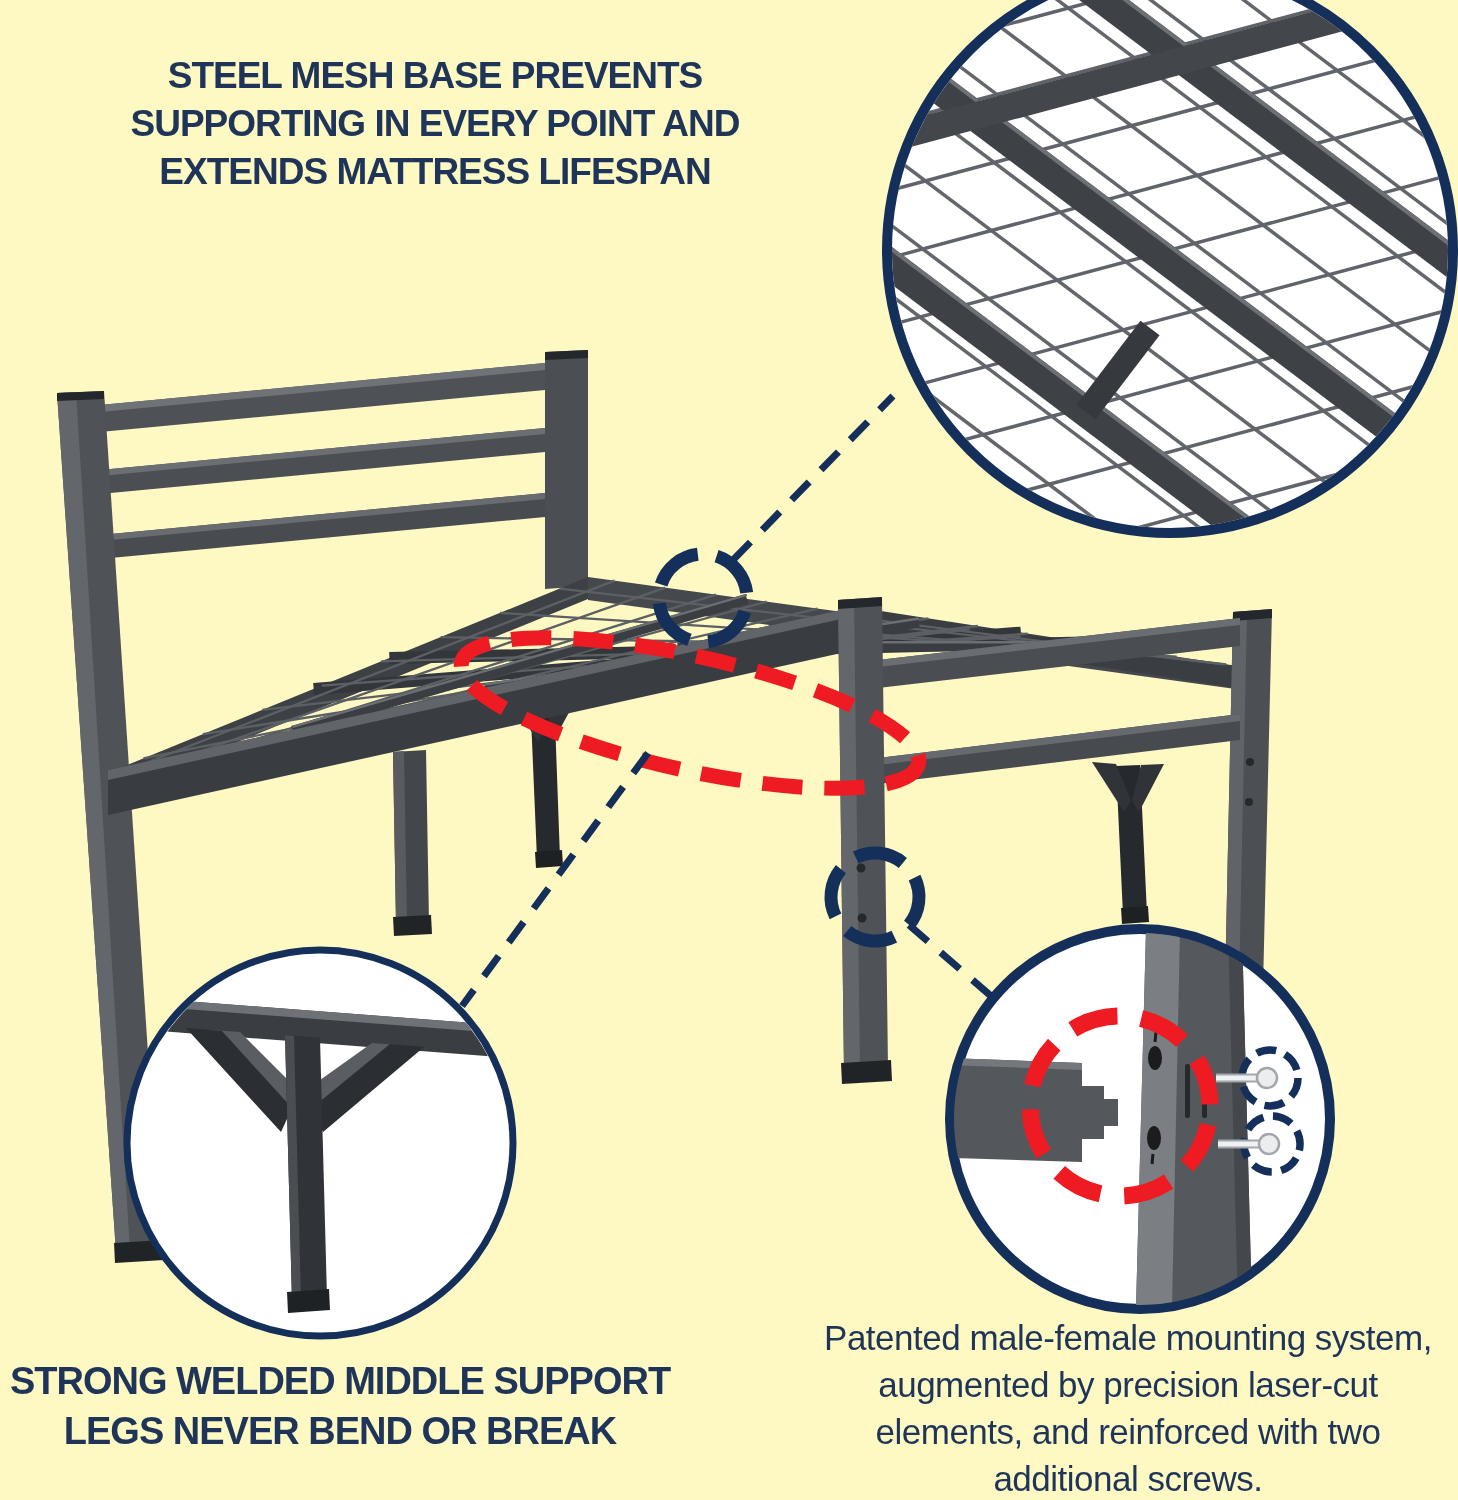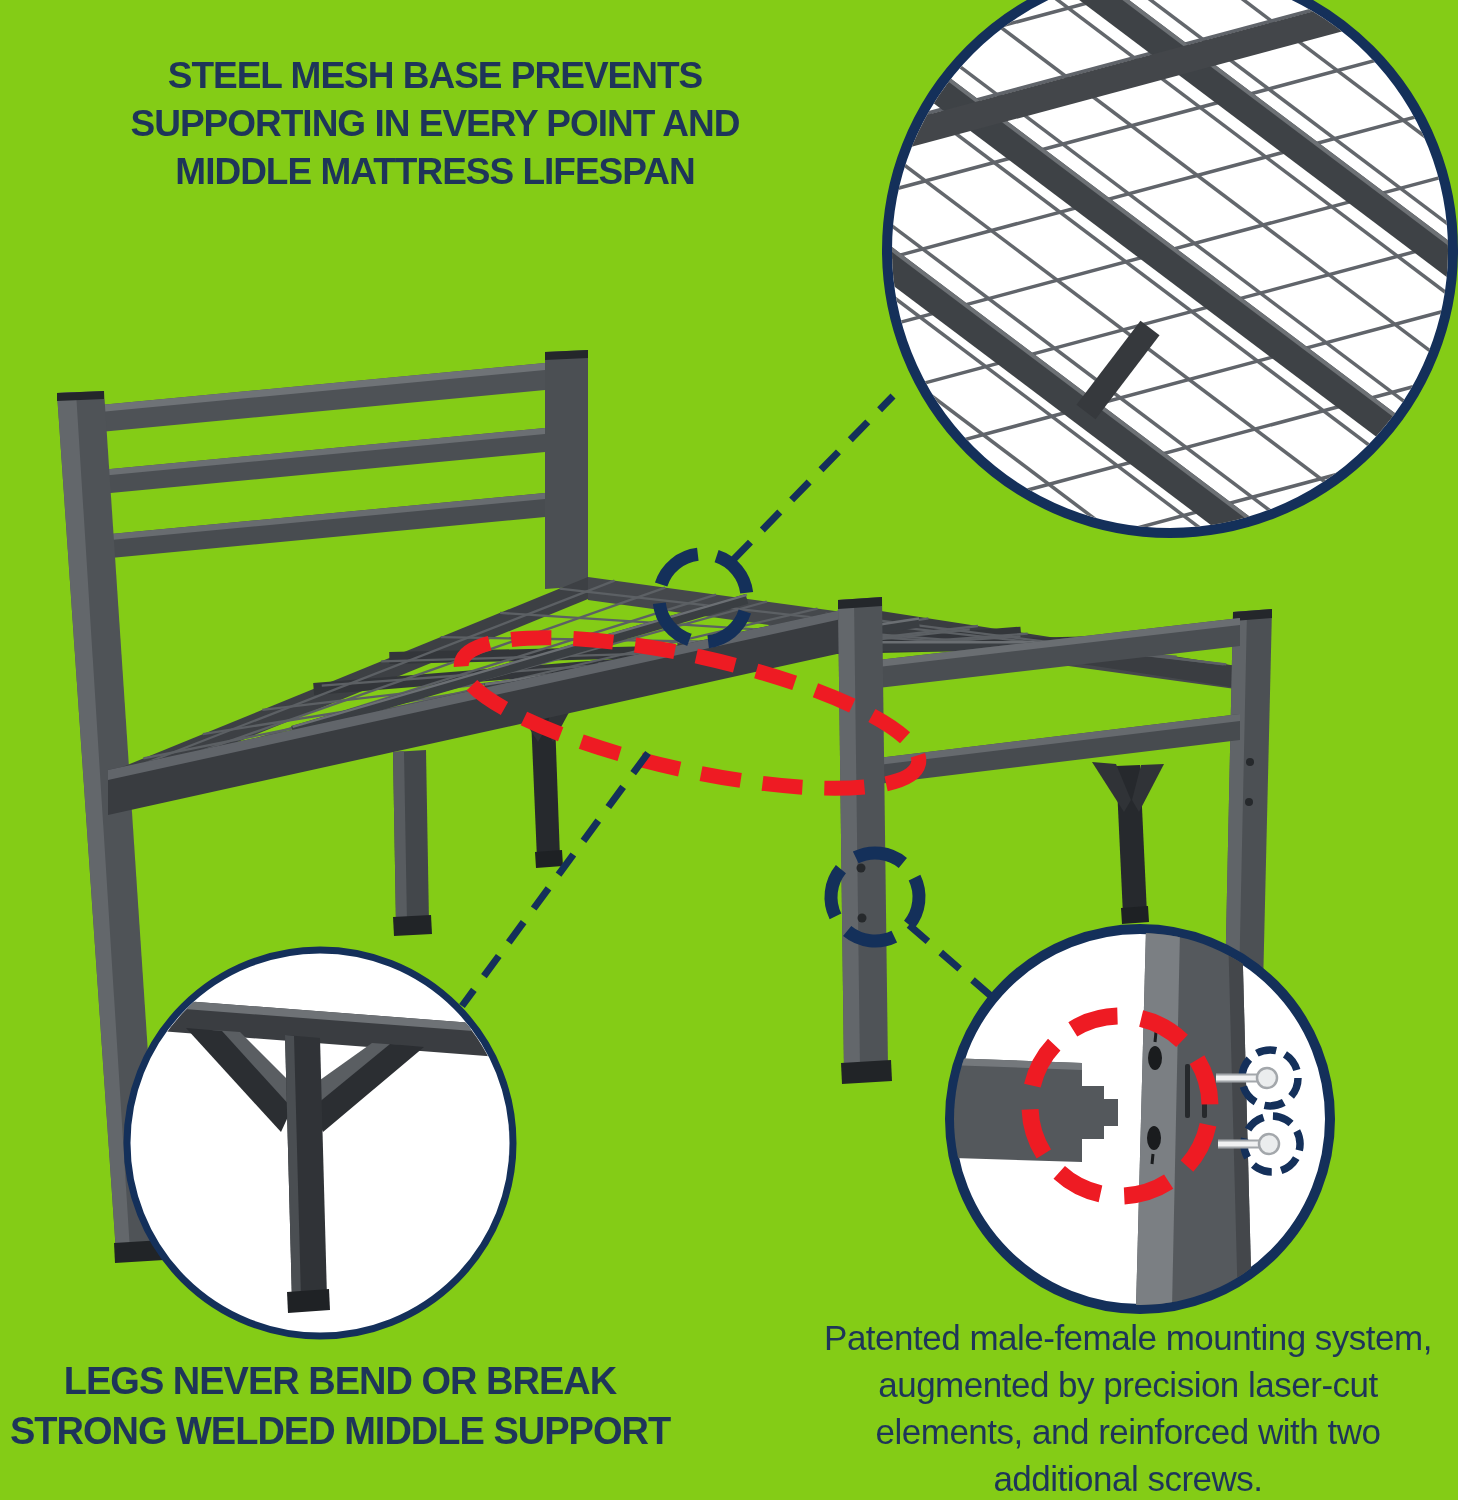--- a/index.html
+++ b/index.html
@@ -1,16 +1,16 @@
 <!DOCTYPE html>
 <html style="--navy: #1e3559; --cnavy: #14305a; --red: #ee1b23;"><head>
 <meta charset="utf-8">
 <style>
   html,body{margin:0;padding:0;background:#ffffff;}
-  #canvas{position:relative;width:1458px;height:1500px;background:#84cc16;overflow:hidden;
+  #canvas{position:relative;width:1458px;height:1500px;background:#fef9c3;overflow:hidden;
           font-family:"Liberation Sans", sans-serif;}
   svg{position:absolute;left:0;top:0;}
   .note{position:absolute;text-align:center;color:var(--navy,#1e3559);}
   .note div{white-space:nowrap;}
   #top-note{left:40px;top:52px;width:790px;font-size:37px;line-height:48px;font-weight:bold;letter-spacing:-1px;}
   #bl-note{left:8px;top:1356px;width:664px;font-size:38px;line-height:50px;font-weight:bold;letter-spacing:-1px;}
   #br-note{left:792px;top:1314px;width:672px;font-size:35px;line-height:47px;font-weight:normal;letter-spacing:-0.5px;}
 </style>
 </head>
 <body>
@@ -230,26 +230,26 @@
       </g>
 
       <circle cx="1120" cy="1106" r="90" fill="none" stroke="var(--red)" stroke-width="17" stroke-dasharray="47 24" transform="rotate(12 1120 1106)"></circle>
     </g>
   </g>
 </svg>
 
 <div class="note" id="top-note">
   <div>STEEL MESH BASE PREVENTS</div>
   <div>SUPPORTING IN EVERY POINT AND</div>
-  <div>MIDDLE MATTRESS LIFESPAN</div>
+  <div>EXTENDS MATTRESS LIFESPAN</div>
 </div>
 
 <div class="note" id="bl-note">
+  <div>STRONG WELDED MIDDLE SUPPORT</div>
   <div>LEGS NEVER BEND OR BREAK</div>
-  <div>STRONG WELDED MIDDLE SUPPORT</div>
 </div>
 
 <div class="note" id="br-note">
   <div>Patented male-female mounting system,</div>
   <div>augmented by precision laser-cut</div>
   <div>elements, and reinforced with two</div>
   <div>additional screws.</div>
 </div>
 
 </div>

